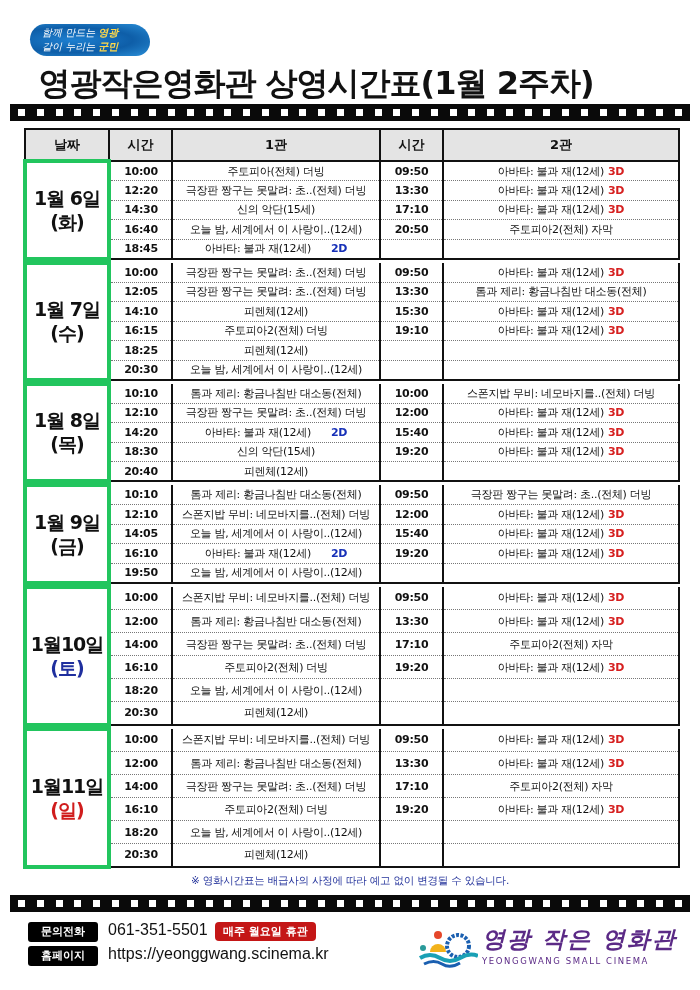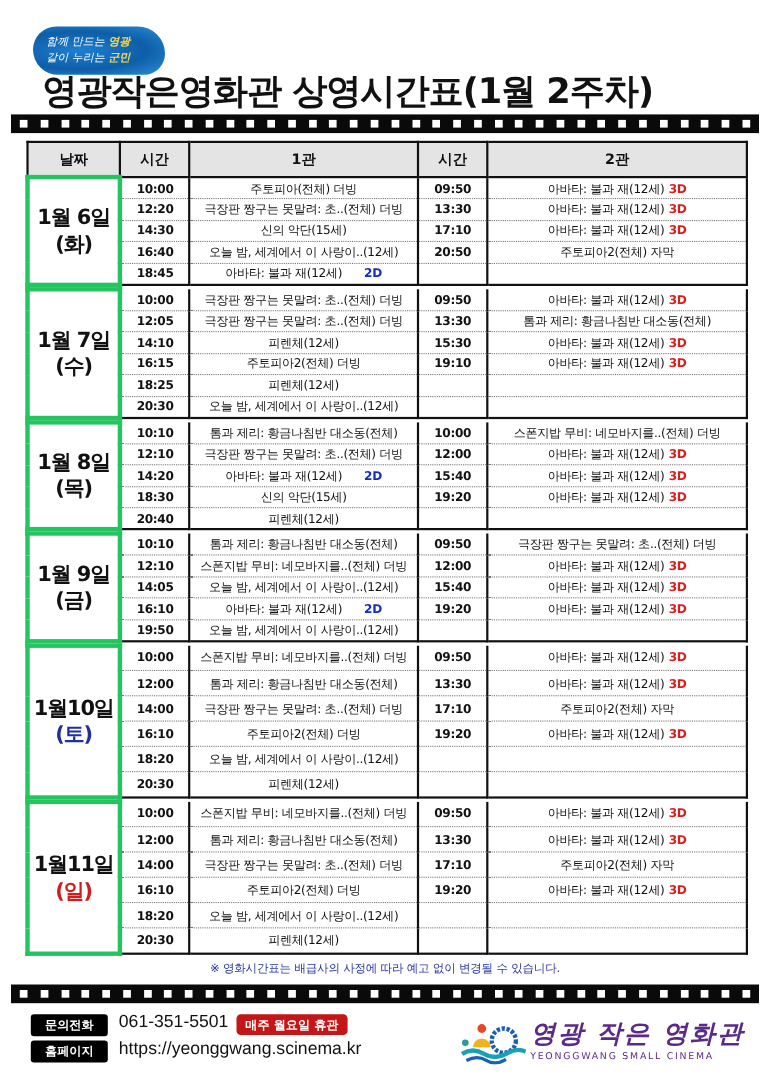--- a/index.html
+++ b/index.html
@@ -1,20 +1,20 @@
 <!DOCTYPE html>
 <html><head>
 <meta charset="utf-8">
 <style>
   * { box-sizing: border-box; margin: 0; padding: 0; }
   html, body { width: 700px; height: 990px; background: #fff; overflow: hidden; }
   body { position: relative; font-family: "DejaVu Sans", "Liberation Sans", sans-serif; color: #111; }
 
   .slogan {
-    position: absolute; left: 30px; top: 24px; width: 120px; height: 44px;
+    position: absolute; left: 30px; top: 24px; width: 120px; height: 32px;
     background: radial-gradient(ellipse at 35% 50%, #1d7fd0 0%, #0e5ea8 55%, #2a8fd8 100%);
     border-radius: 22px 26px 20px 24px;
     color: #fff; font-size: 10px; line-height: 14px; font-style: italic;
     display: flex; flex-direction: column; justify-content: center; padding-left: 12px;
   }
   .slogan span { display: block; white-space: nowrap; }
   .slogan .hl { color: #ffd94a; font-weight: bold; }
 
   .title {
     position: absolute; left: 0; top: 62px; width: 632px; text-align: center;

